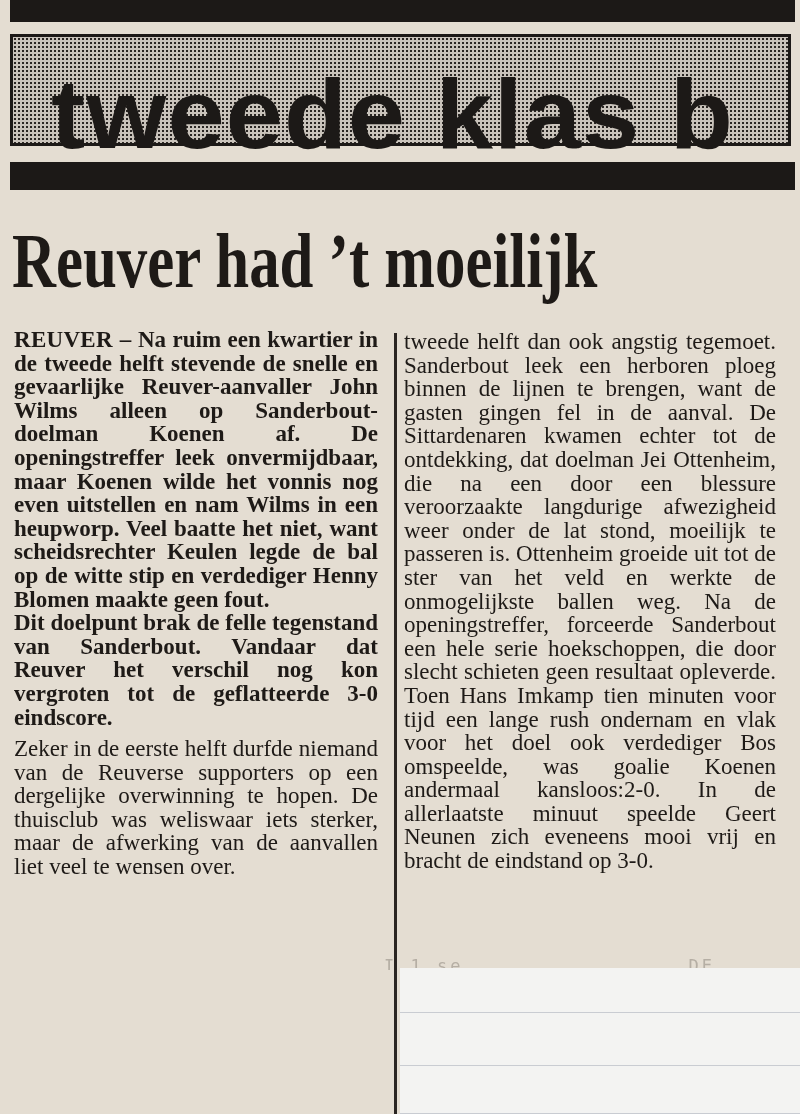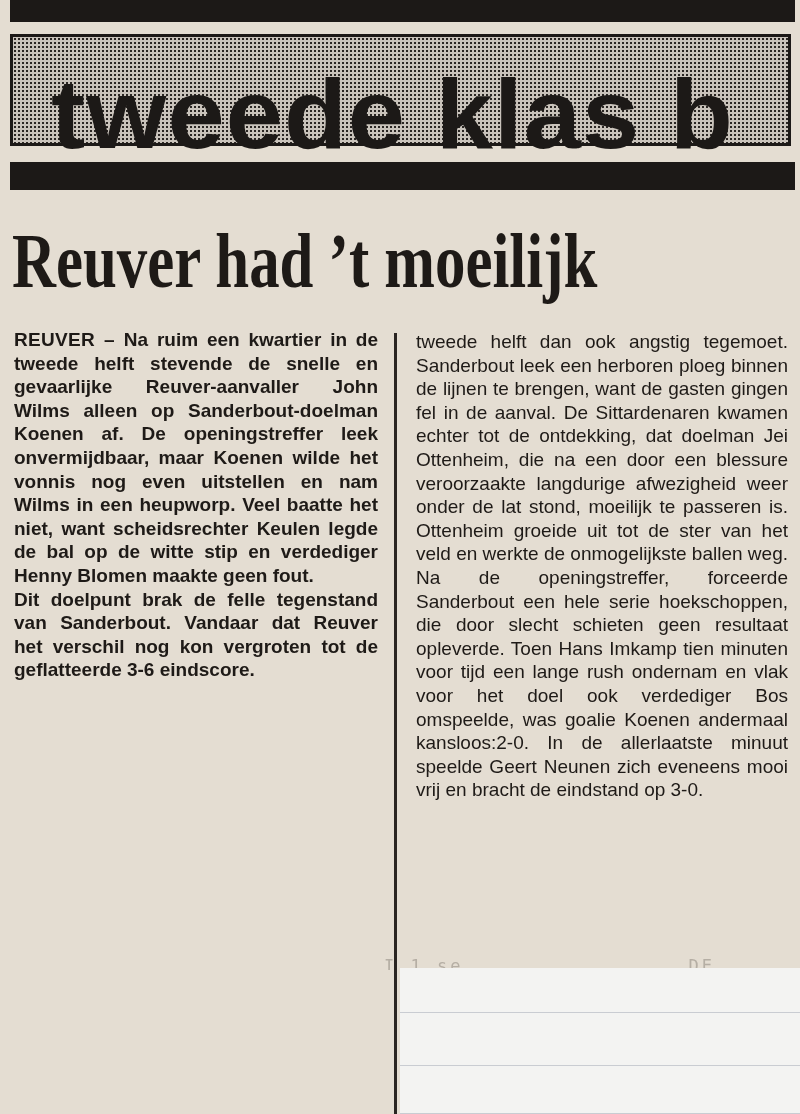--- a/index.html
+++ b/index.html
@@ -36,29 +36,29 @@
   }
   .headline {
     position:absolute; left:12px; top:222px;
     font-family:"Liberation Serif", serif; font-weight:bold;
     font-size:78px; line-height:1; color:#1e1a17;
     transform:scaleX(0.78); transform-origin:left center;
     white-space:nowrap;
   }
   .col {
     position:absolute; top:328px;
-    font-family:Liberation Sans, sans-serif;
-    font-size:19px; line-height:23.6px;
+    font-family:Liberation Serif, serif;
+    font-size:23px; line-height:23.6px;
     text-align:justify;
   }
   .col p { margin:0; }
   .col-left { left:14px; width:364px; font-weight:bold; }
   .col-left p.light { font-weight:normal; }
   .col-left p + p.gap { margin-top:8px; }
-  .col-right { left:416px; width:372px; top:330px; }
+  .col-right { left:404px; width:372px; top:330px; }
   .dateline { font-weight:bold; letter-spacing:0.3px; }
   .divider {
     position:absolute; left:394px; top:333px; width:3px; height:781px; background:#2a2522;
   }
   .paper {
     position:absolute; left:400px; top:968px; width:400px; height:146px;
     background:#f3f3f2;
   }
   .paper .line {
     position:absolute; left:0; width:400px; height:1px; background:#c9ccd2;
@@ -76,21 +76,22 @@
   <div class="bar top"></div>
   <div class="kicker-box">
     <div class="kicker">tweede klas b</div>
   </div>
   <div class="bar bottom"></div>
 
   <div class="headline">Reuver had ’t moeilijk</div>
 
   <div class="col col-left">
     <p><span class="dateline">REUVER –</span> <span>Na ruim een kwartier in de tweede helft stevende de snelle en gevaarlijke Reuver-aanvaller John Wilms alleen op Sanderbout-doelman Koenen af. De openingstreffer leek onvermijdbaar, maar Koenen wilde het vonnis nog even uitstellen en nam Wilms in een heupworp. Veel baatte het niet, want scheidsrechter Keulen legde de bal op de witte stip en verdediger Henny Blomen maakte geen fout.</span></p>
-    <p>Dit doelpunt brak de felle tegenstand van Sanderbout. Vandaar dat Reuver het verschil nog kon vergroten tot de geflatteerde 3-6 eindscore.</p>
+    <p>Dit doelpunt brak de felle tegenstand van Sanderbout. Vandaar dat Reuver het verschil nog kon vergroten tot de geflatteerde 3-0 eindscore.</p>
+    <p class="light gap">Zeker in de eerste helft durfde niemand van de Reuverse supporters op een dergelijke overwinning te hopen. De thuisclub was weliswaar iets sterker, maar de afwerking van de aanvallen liet veel te wensen over.</p>
   </div>
 
   <div class="divider"></div>
 
   <div class="col col-right">
     <p>tweede helft dan ook angstig tegemoet. Sanderbout leek een herboren ploeg binnen de lijnen te brengen, want de gasten gingen fel in de aanval. De Sittardenaren kwamen echter tot de ontdekking, dat doelman Jei Ottenheim, die na een door een blessure veroorzaakte langdurige afwezigheid weer onder de lat stond, moeilijk te passeren is. Ottenheim groeide uit tot de ster van het veld en werkte de onmogelijkste ballen weg. Na de openingstreffer, forceerde Sanderbout een hele serie hoekschoppen, die door slecht schieten geen resultaat opleverde. Toen Hans Imkamp tien minuten voor tijd een lange rush ondernam en vlak voor het doel ook verdediger Bos omspeelde, was goalie Koenen andermaal kansloos:2-0. In de allerlaatste minuut speelde Geert Neunen zich eveneens mooi vrij en bracht de eindstand op 3-0.</p>
   </div>
 
   <div class="ghost">I 1​​ se ... ... ... ... DE</div>
   <div class="paper">

